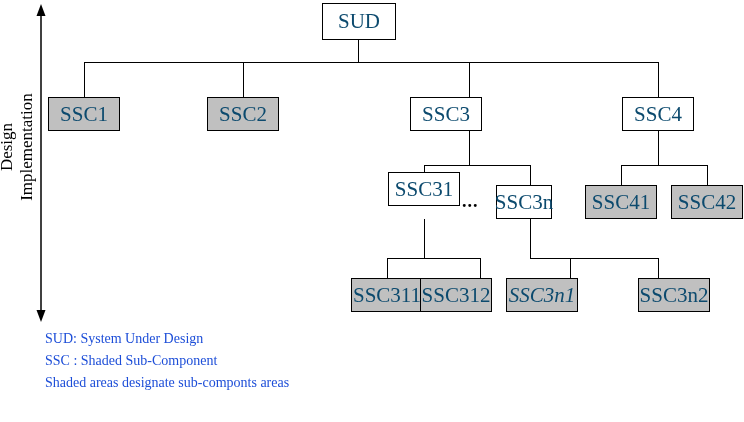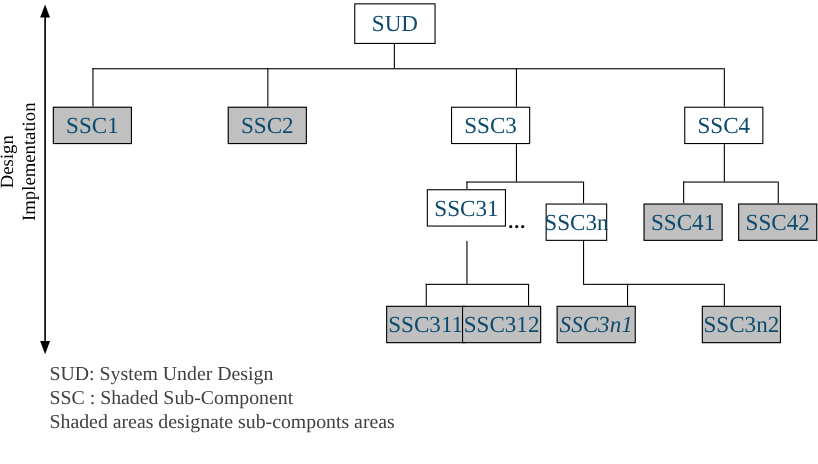--- a/index.html
+++ b/index.html
@@ -32,21 +32,21 @@
     position:absolute;
     width:184px;height:42px;
     left:-74px;top:126px;
     transform:rotate(-90deg);
     text-align:center;
     font-size:17px;line-height:20px;color:#000;
   }
   .legend{
     position:absolute;
     left:45px;top:328px;
-    font-size:18px;line-height:22px;color:#404040;font-family:Liberation Serif, serif;
+    font-size:14px;line-height:22px;color:#1d4ed8;font-family:Liberation Serif, serif;
   }
   .arrow-svg{position:absolute;left:33px;top:4px;}
 </style>
 </head>
 <body>
 
 <div class="stage">
 
   <svg class="arrow-svg" width="16" height="318" viewBox="0 0 16 318">
     <line x1="8" y1="10" x2="8" y2="308" stroke="#000" stroke-width="1.5"></line>

